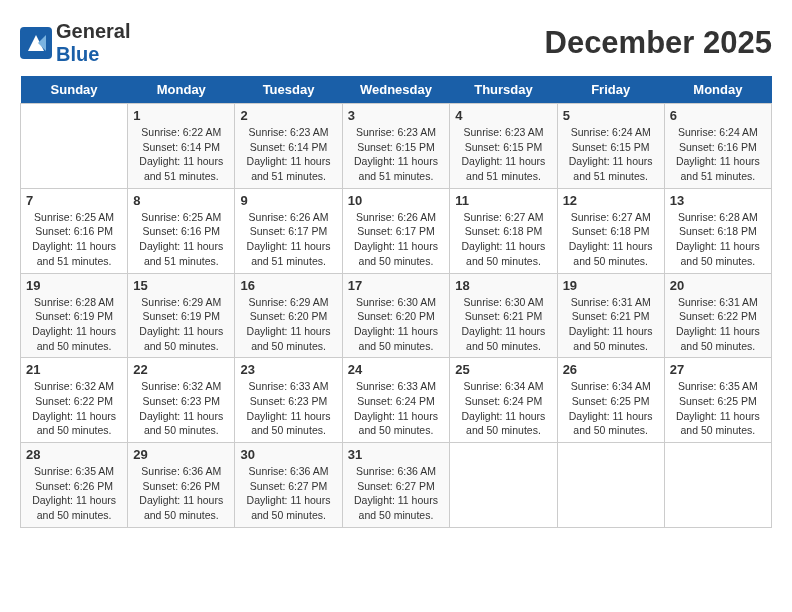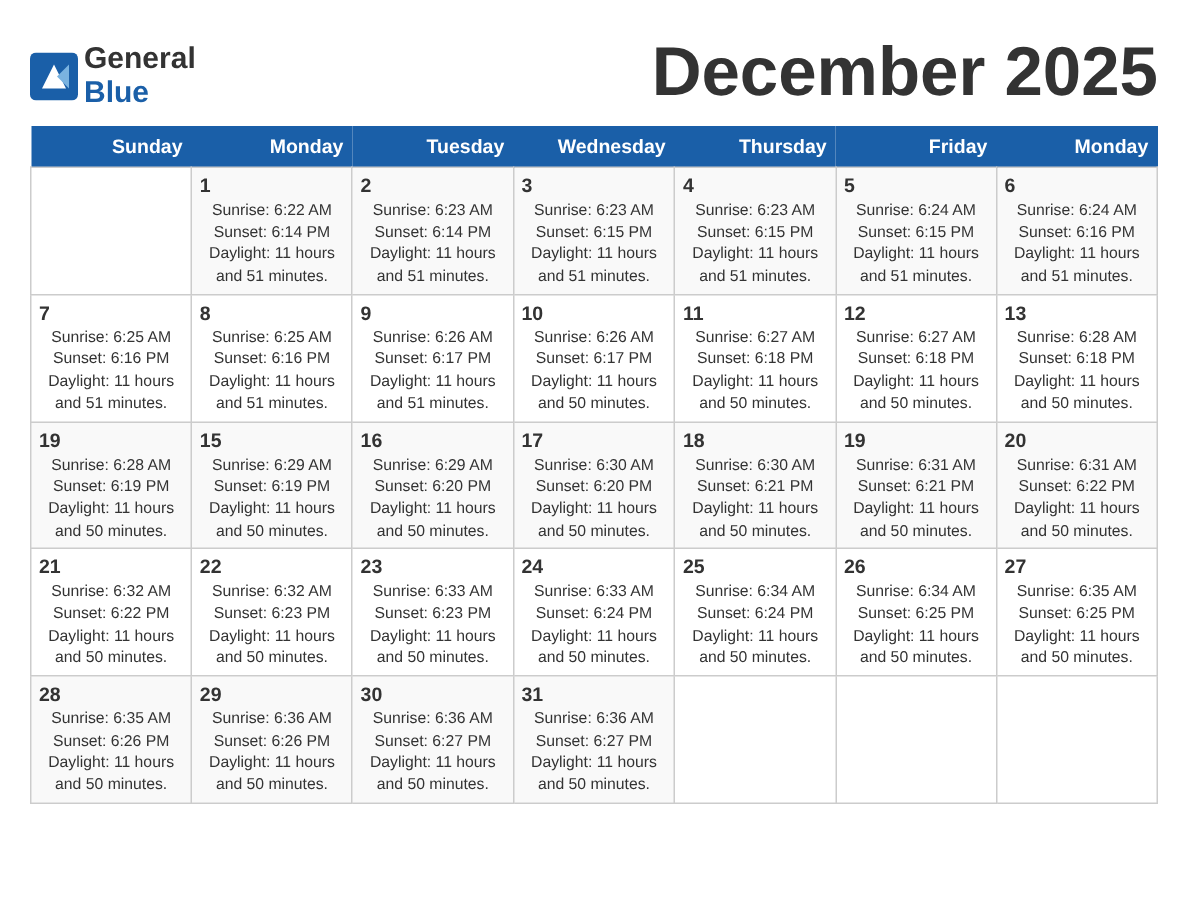--- a/index.html
+++ b/index.html
@@ -6,54 +6,54 @@
     body {
       font-family: Arial, sans-serif;
       background: #fff;
       width: 792px;
       min-height: 612px;
       padding: 20px;
     }
     .header {
       display: flex;
       justify-content: space-between;
-      align-items: flex-end;
+      align-items: center;
       margin-bottom: 10px;
     }
     .logo {
       display: flex;
       flex-direction: column;
       align-items: flex-start;
     }
     .logo-row {
       display: flex;
       align-items: center;
       gap: 4px;
     }
     .title-block {
       text-align: right;
     }
     .title-block h1 {
-      font-size: 46px;
+      font-size: 31px;
       font-weight: bold;
       color: #333;
     }
     .title-block p {
       font-size: 14px;
       color: #555;
     }
     table {
       width: 100%;
       border-collapse: collapse;
       font-size: 11px;
     }
     thead tr th {
       background-color: #1a5fa8;
       color: #fff;
-      text-align: right;
+      text-align: center;
       padding: 6px 6px;
       font-size: 13px;
       font-weight: bold;
     }
     tbody tr td {
       border: 1px solid #ccc;
       vertical-align: top;
       padding: 4px 5px;
       height: 80px;
       color: #333;

